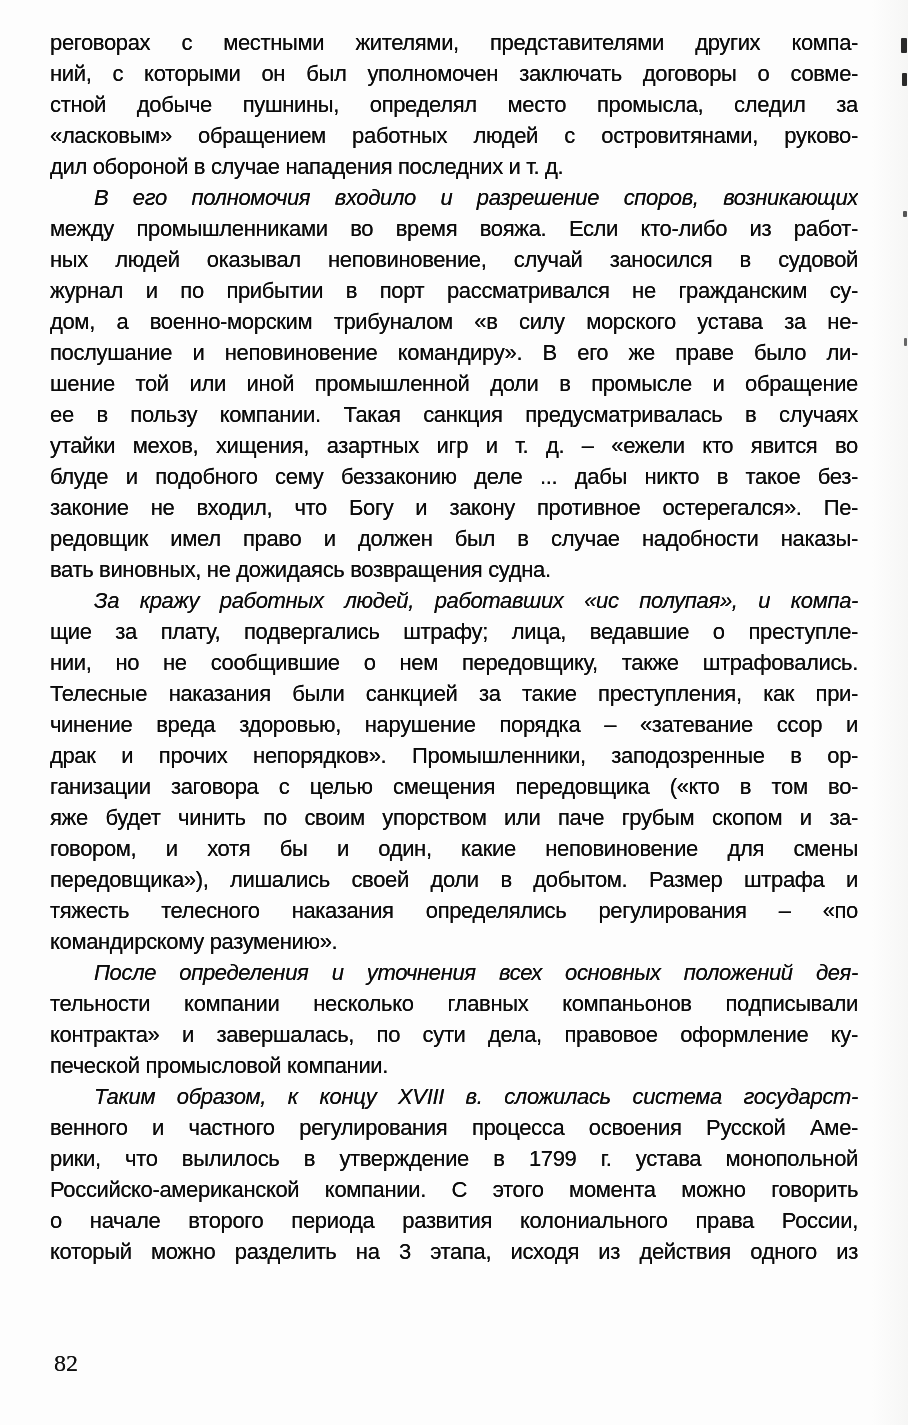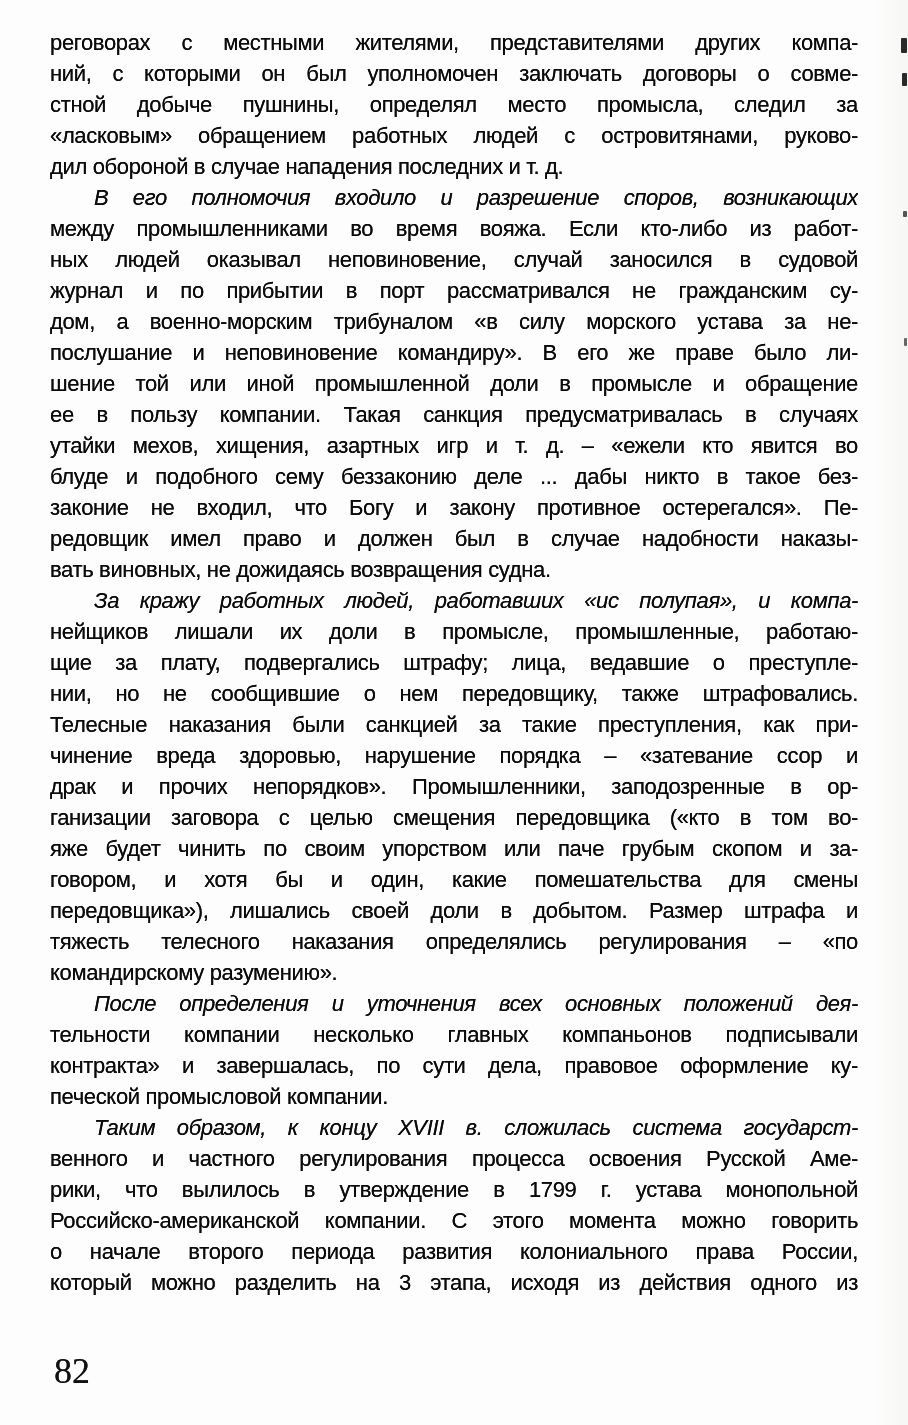--- a/index.html
+++ b/index.html
@@ -41,21 +41,21 @@
   .line.last {
     text-align: center;
     text-align-last: left;
   }
   .line.indent { padding-left: 44px; font-style: italic; }
   .page-number {
     position: absolute;
     left: 54px;
     top: 1350px;
     font-family: "Liberation Serif", "DejaVu Serif", serif;
-    font-size: 36px;
+    font-size: 24px;
     color: #111;
     text-shadow: 0 0 0.5px rgba(0,0,0,0.8);
   }
   
   .speck {
     position: absolute;
     background: #2a2a2a;
     border-radius: 1px;
   }
   .speck-1 { left: 901px; top: 38px;  width: 6px; height: 15px; }
@@ -85,29 +85,28 @@
         <div class="line">шение той или иной промышленной доли в промысле и обращение</div>
         <div class="line">ее в пользу компании. Такая санкция предусматривалась в случаях</div>
         <div class="line">утайки мехов, хищения, азартных игр и т. д. – «ежели кто явится во</div>
         <div class="line">блуде и подобного сему беззаконию деле ... дабы никто в такое без-</div>
         <div class="line">законие не входил, что Богу и закону противное остерегался». Пе-</div>
         <div class="line">редовщик имел право и должен был в случае надобности наказы-</div>
         <div class="line last">вать виновных, не дожидаясь возвращения судна.</div>
       </div>
       <div class="para">
         <div class="line indent">За кражу работных людей, работавших «ис полупая», и компа-</div>
-        <div class="line">нейщиков лишали их доли в промысле, промышленные, работаю-</div>
         <div class="line">щие за плату, подвергались штрафу; лица, ведавшие о преступле-</div>
         <div class="line">нии, но не сообщившие о нем передовщику, также штрафовались.</div>
         <div class="line">Телесные наказания были санкцией за такие преступления, как при-</div>
         <div class="line">чинение вреда здоровью, нарушение порядка – «затевание ссор и</div>
         <div class="line">драк и прочих непорядков». Промышленники, заподозренные в ор-</div>
         <div class="line">ганизации заговора с целью смещения передовщика («кто в том во-</div>
         <div class="line">яже будет чинить по своим упорством или паче грубым скопом и за-</div>
-        <div class="line">говором, и хотя бы и один, какие помешательства для смены</div>
+        <div class="line">говором, и хотя бы и один, какие неповиновение для смены</div>
         <div class="line">передовщика»), лишались своей доли в добытом. Размер штрафа и</div>
         <div class="line">тяжесть телесного наказания определялись регулирования – «по</div>
         <div class="line last">командирскому разумению».</div>
       </div>
       <div class="para">
         <div class="line indent">После определения и уточнения всех основных положений дея-</div>
         <div class="line">тельности компании несколько главных компаньонов подписывали</div>
         <div class="line">контракта» и завершалась, по сути дела, правовое оформление ку-</div>
         <div class="line last">печеской промысловой компании.</div>
       </div>

